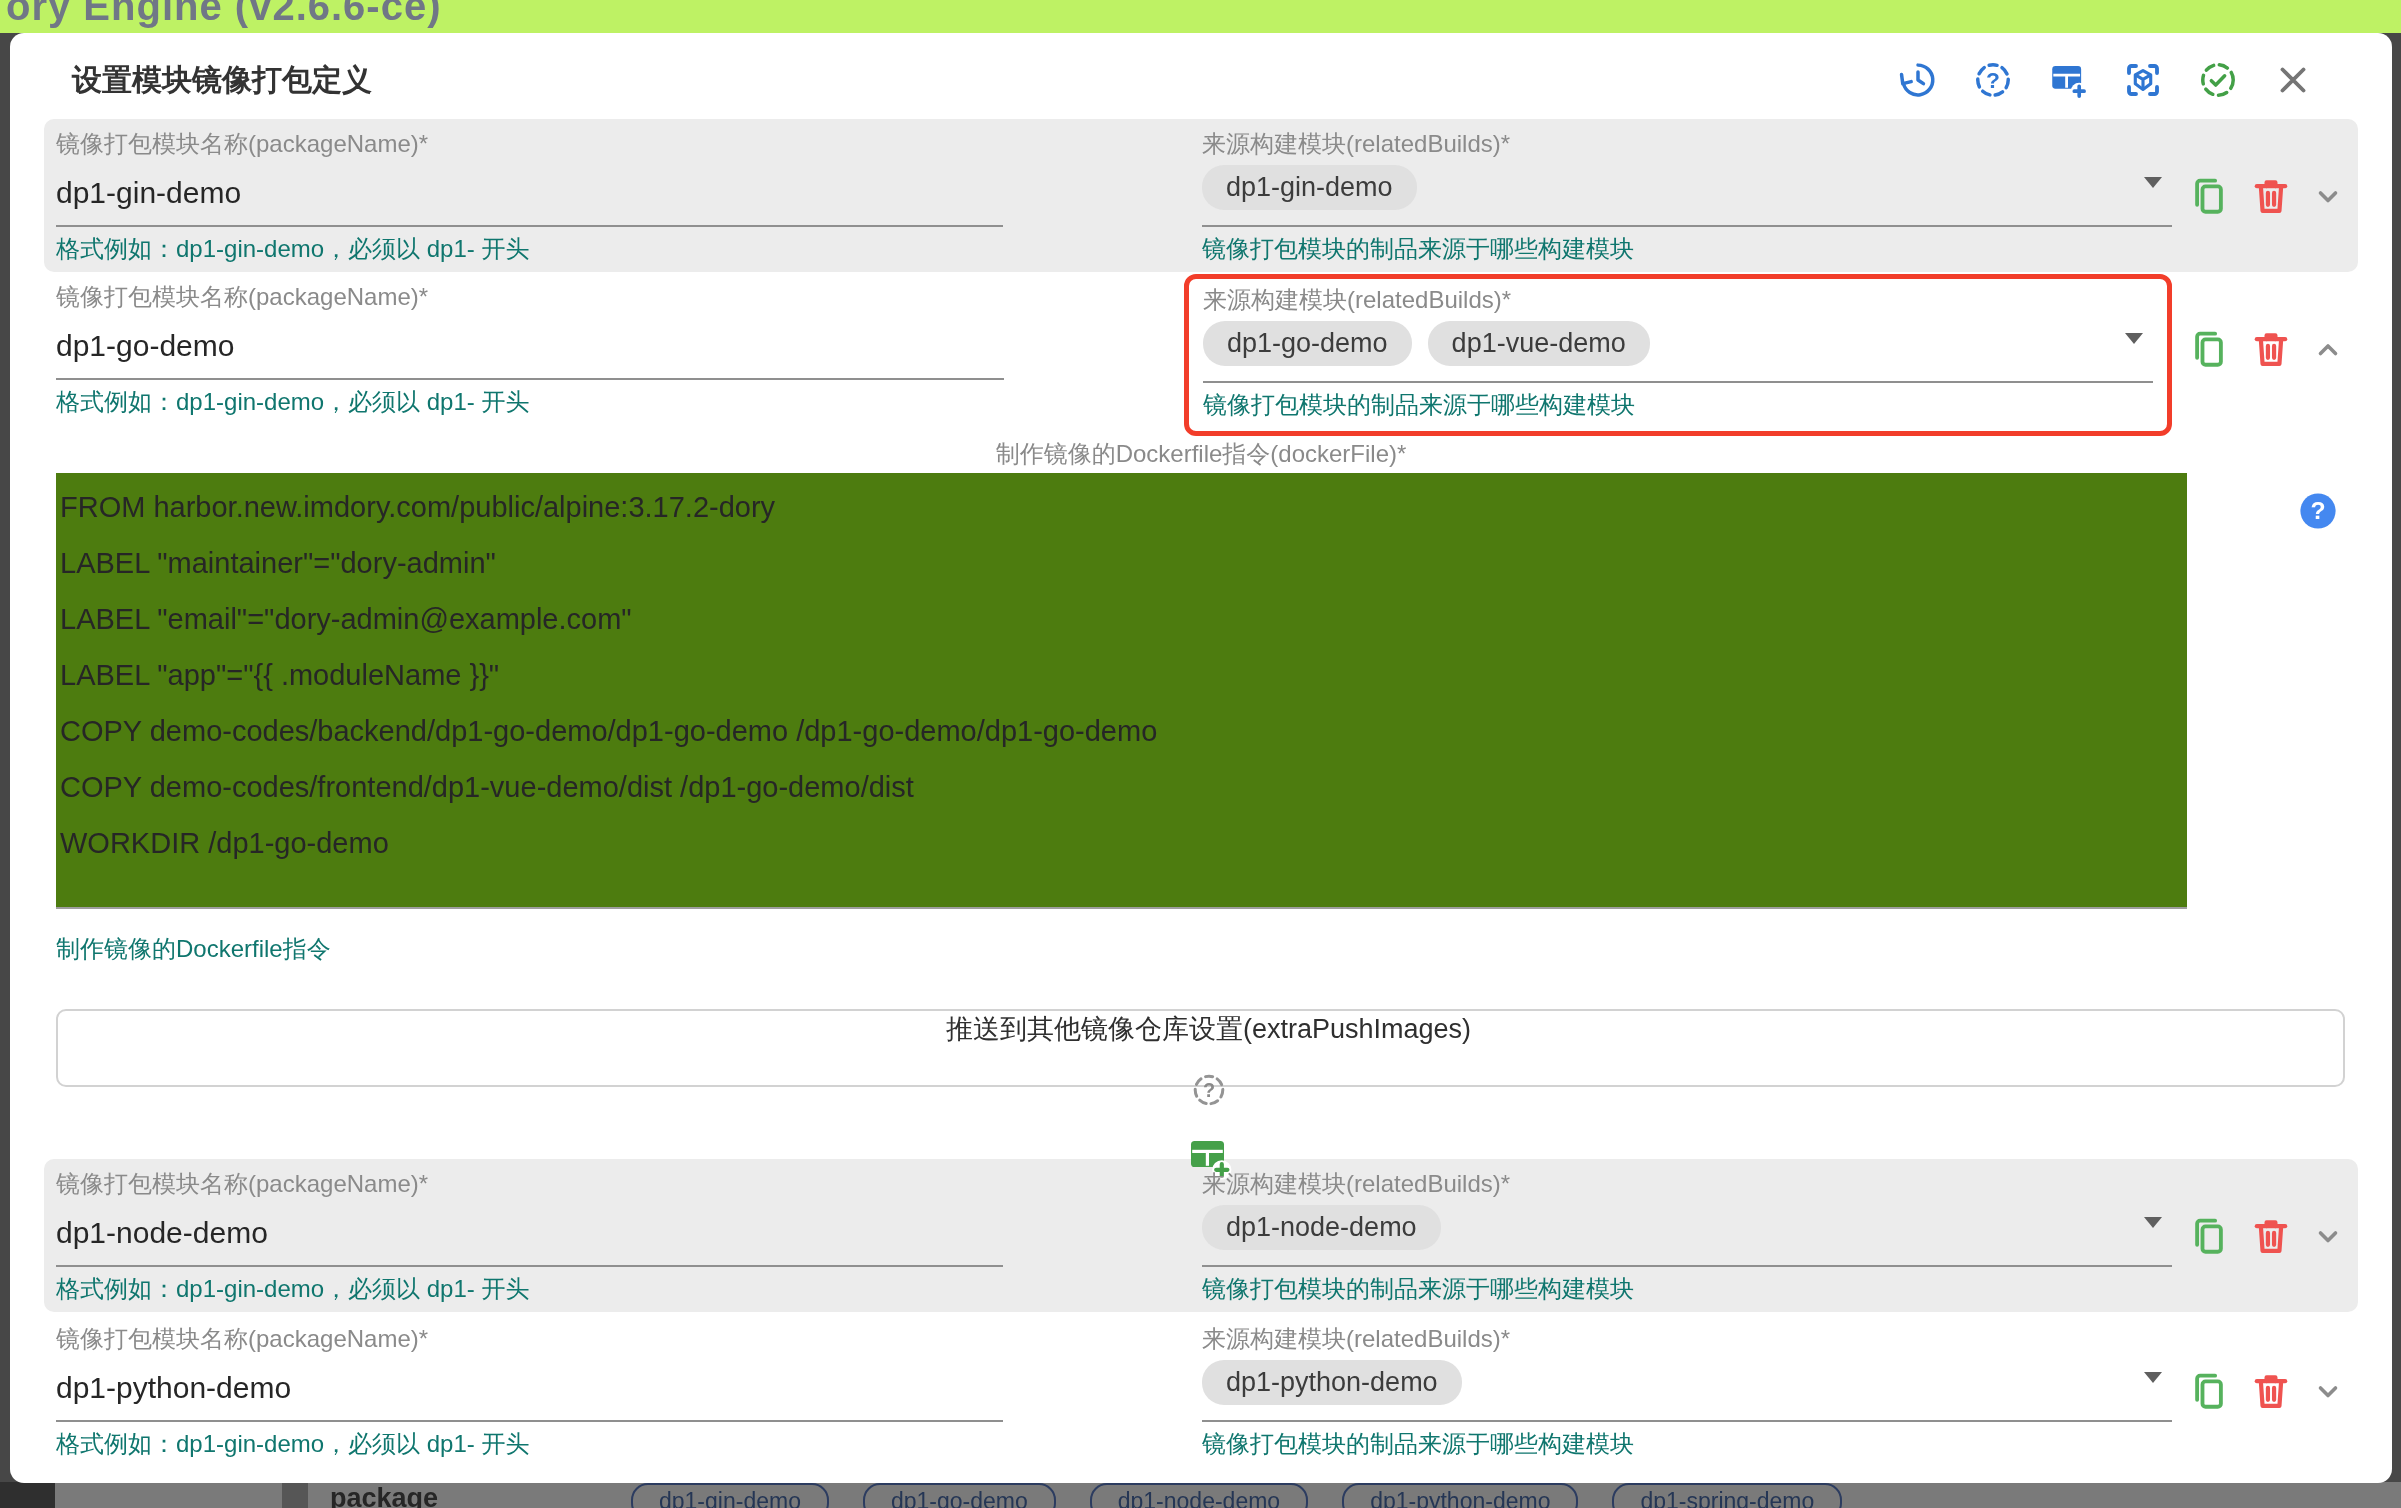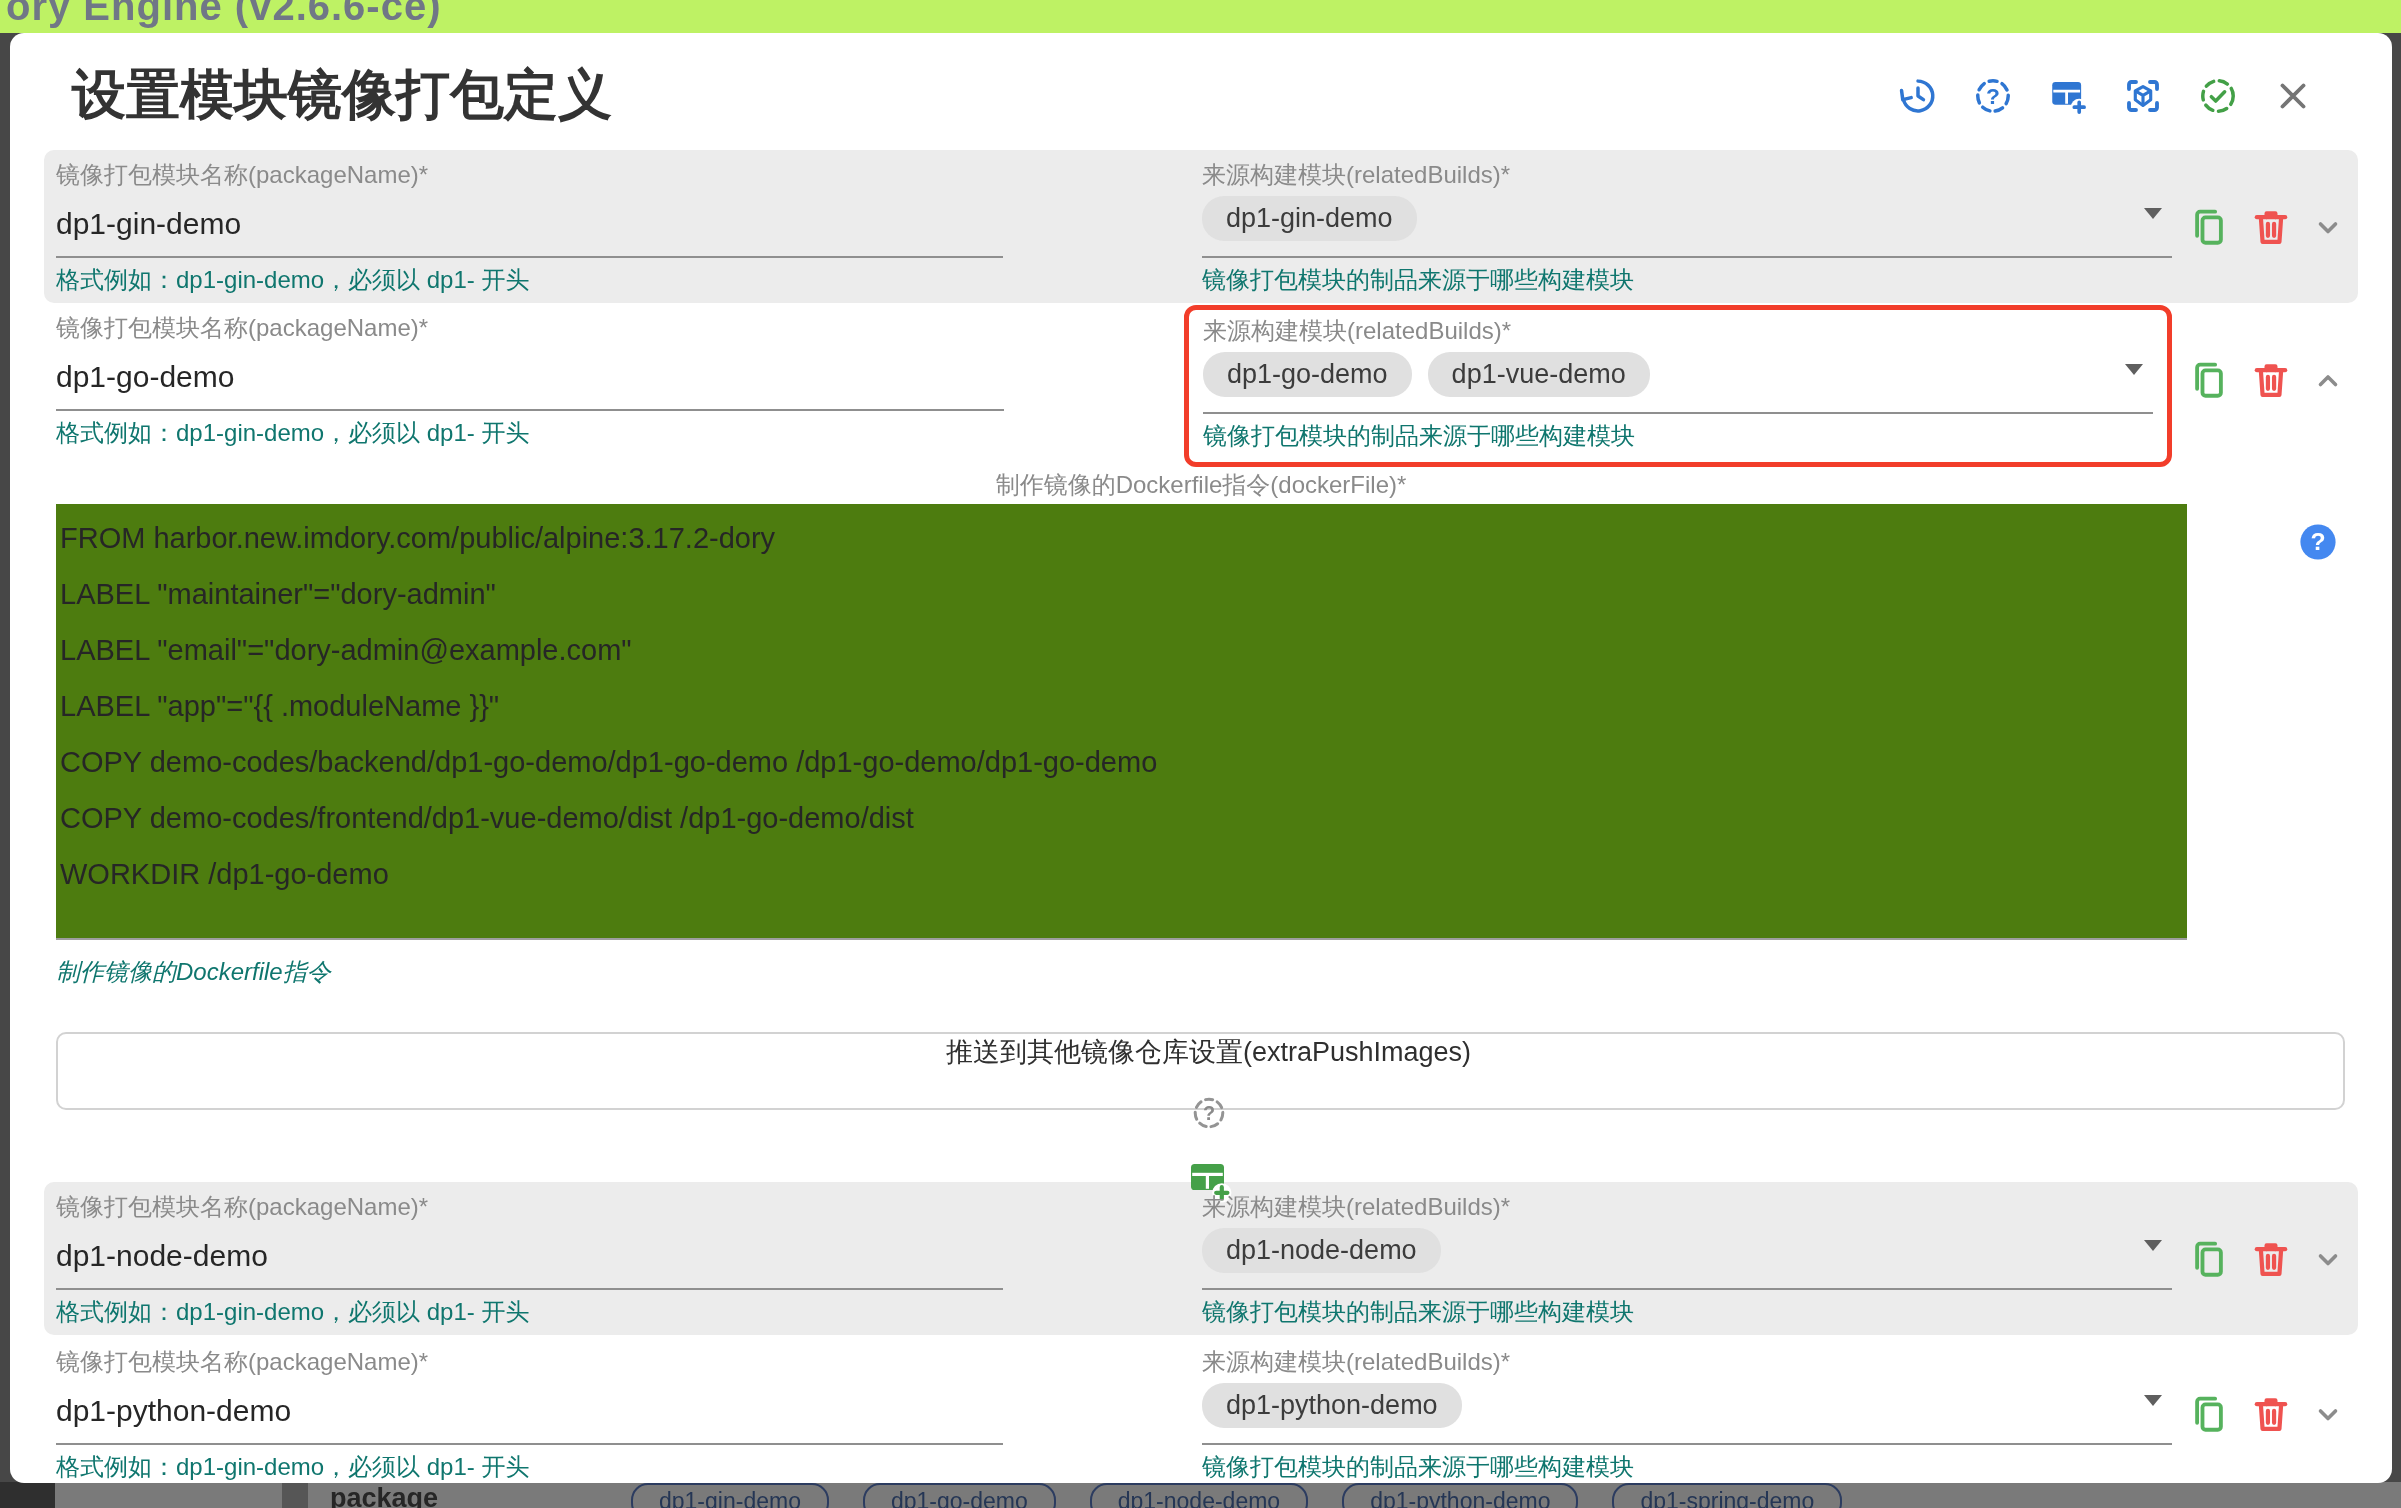--- a/index.html
+++ b/index.html
@@ -12,21 +12,21 @@
   .bs-block{position:absolute;left:0;top:0;width:55px;height:26px;background:#2f2f2f;}
   .bs-divider{position:absolute;left:282px;top:0;width:26px;height:26px;background:#565656;}
   .bs-label{position:absolute;left:330px;top:1px;font-size:27px;font-weight:700;color:#262626;}
   .bs-chips{position:absolute;left:631px;top:1px;display:flex;gap:34px;}
   .bs-chip{border:2px solid #2c3c60;color:#253655;border-radius:17px;padding:3px 26px;
            font-size:23px;white-space:nowrap;background:transparent;}
   
   .modal{position:absolute;left:10px;top:33px;width:2382px;height:1450px;background:#ffffff;
          border-radius:14px;box-sizing:border-box;padding:0 34px;overflow:hidden;}
   .modal-header{display:flex;justify-content:space-between;align-items:center;margin:26px 44px 18px 28px;}
-  .modal-title{font-size:54px;font-weight:600;color:#333;}
+  .modal-title{font-size:30px;font-weight:600;color:#333;}
   .toolbar{display:flex;align-items:center;gap:33px;}
   .icon-btn{background:none;border:none;padding:0;margin:0;cursor:pointer;line-height:0;}
   
   .pkg-row{display:flex;align-items:flex-start;border-radius:10px;padding:8px 12px 16px;height:153px;box-sizing:border-box;justify-content:flex-end;}
   .pkg-row.alt{background:#ececec;}
   .col-left{width:957px;margin-right:199px;}
   .f-label{font-size:24px;color:#8a8a8a;line-height:30px;margin-top:2px;}
   .f-value{font-size:30px;color:#262626;line-height:44px;margin-top:12px;}
   .f-line{height:2px;background:#8f8f8f;margin-top:10px;}
   .f-hint{font-size:24px;color:#0f766e;line-height:32px;margin-top:6px;}
@@ -40,21 +40,21 @@
   
   .sel-field.highlight{box-sizing:border-box;width:988px;border:5px solid #f23d2a;border-radius:12px;
                        padding:4px 14px 10px;margin:-6px 0 0 -19px;}
   
   .df-sec{margin:14px 12px 0;}
   .df-label{font-size:24px;color:#8a8a8a;line-height:30px;text-align:center;}
   .df-area{position:relative;background:#4d7c0f;border-bottom:2px solid #9e9e9e;margin-top:4px;
            width:2131px;height:436px;box-sizing:border-box;padding:6px 70px 0 4px;
            font-size:29px;color:#262626;line-height:56px;white-space:pre-line;}
   .df-help{position:absolute;right:6px;top:16px;line-height:0;background:none;border:none;padding:0;cursor:pointer;}
-  .df-hints{margin-top:16px;font-style:italic;}
+  .df-hints{margin-top:24px;}
   
   .extra-box{margin:44px 12px 0;width:2289px;height:78px;box-sizing:border-box;border:2px solid #d2d2d2;
              border-radius:10px;display:flex;align-items:center;padding-left:16px;gap:24px;flex-direction:column;}
   .extra-label{font-size:27px;color:#2f2f2f;}
   .gap72{height:72px;}
   .gap2{height:2px;}
 </style>
 </head>
 <body>
 

